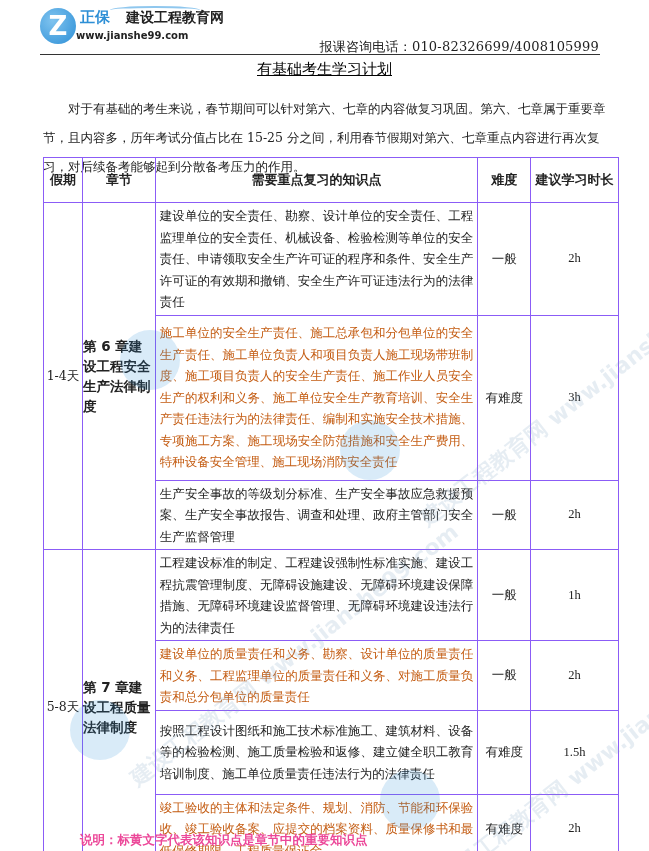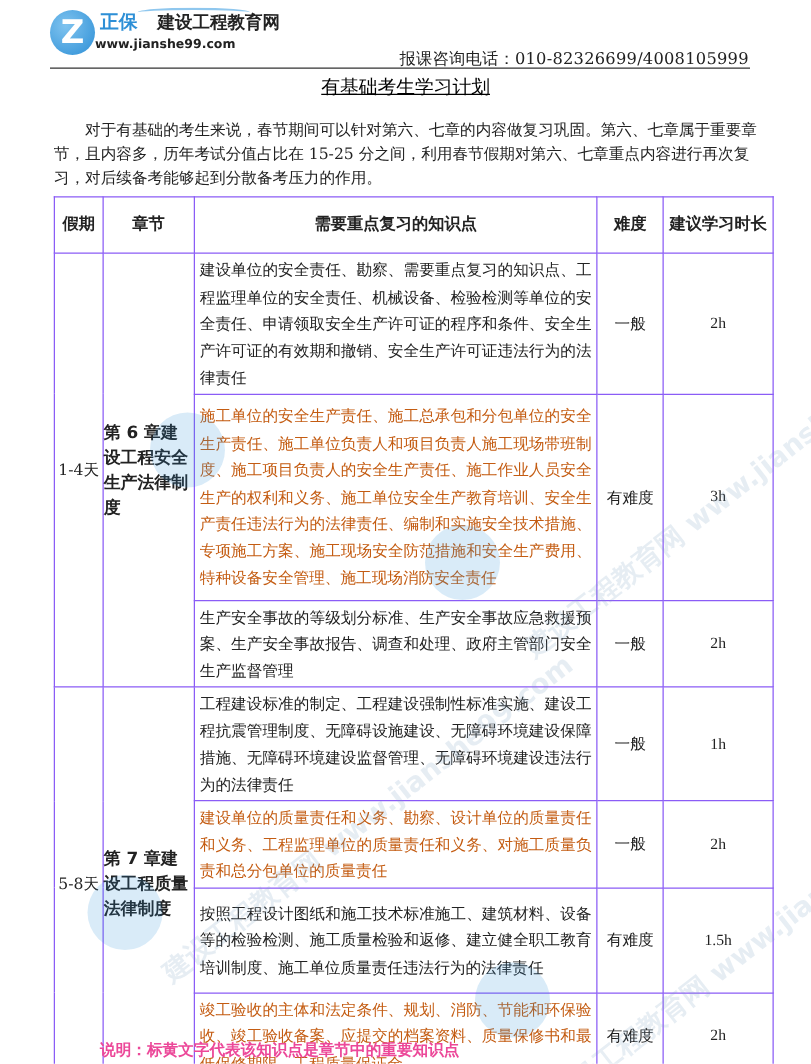--- a/index.html
+++ b/index.html
@@ -13,21 +13,21 @@
   .logo-circle::after { content: "Z"; position: absolute; left: 0; top: 3px; width: 36px; text-align: center;
     font: bold 26px "DejaVu Sans", sans-serif; color: #fff; }
   .logo-brand { position: absolute; left: 40px; top: 2px; font: bold 15px "DejaVu Sans", sans-serif; color: #2d8fd6; white-space: nowrap; }
   .logo-brand .sub { font-size: 14px; color: #222; margin-left: 16px; }
   .logo-arc { position: absolute; left: 70px; top: 0; width: 90px; height: 8px; border-top: 2px solid #8fc7ee; border-radius: 50% 50% 0 0; }
   .logo-url { position: absolute; left: 36px; top: 24px; font: bold 10px "DejaVu Sans", sans-serif; color: #222; white-space: nowrap; }
   .phone { position: absolute; right: 50px; top: 38px; font-size: 13px; color: #222; white-space: nowrap; letter-spacing: 0.2px; }
   .header-rule { position: absolute; left: 40px; top: 54px; width: 560px; height: 1px; background: #333; }
   .doc-title { position: absolute; left: 0; top: 60px; width: 649px; text-align: center; font: 15px "DejaVu Sans", sans-serif; color: #000000; text-decoration: underline; }
 
-  .intro { position: absolute; left: 43px; top: 94px; width: 578px; font-size: 12.5px; line-height: 19px; color: #222; text-indent: 2em; }
+  .intro { position: absolute; left: 43px; top: 94px; width: 578px; font-size: 12.5px; line-height: 29px; color: #222; text-indent: 2em; }
 
   table.plan { position: absolute; left: 43px; top: 157px; width: 576px; border-collapse: collapse; font-size: 12.5px; }
   table.plan th, table.plan td { border: 1px solid #8b5cf6; vertical-align: middle; }
   table.plan th { font: bold 13px "DejaVu Sans", sans-serif; text-align: center; line-height: 20px; height: 45px; }
   .c-period { width: 39px; text-align: center; line-height: 20px; }
   .c-chapter { width: 73px; font: bold 13.5px "DejaVu Sans", sans-serif; line-height: 20px; }
   .c-points { width: 323px; padding: 2px 4px; line-height: 21.5px; text-align: justify; }
   .c-diff { width: 53px; text-align: center; line-height: 22px; }
   .c-time { width: 88px; text-align: center; font-family: Liberation Serif, serif; }
   .key { color: #c45c12; font-weight: normal; }
@@ -63,21 +63,21 @@
       <th class="c-chapter">章节</th>
       <th>需要重点复习的知识点</th>
       <th class="c-diff">难度</th>
       <th class="c-time">建议学习时长</th>
     </tr>
   </thead>
   <tbody>
     <tr style="height:103px">
       <td class="c-period" rowspan="3">1-4天</td>
       <td class="c-chapter" rowspan="3">第 6 章建设工程安全生产法律制度</td>
-      <td class="c-points">建设单位的安全责任、勘察、需要重点复习的知识点、工程监理单位的安全责任、机械设备、检验检测等单位的安全责任、申请领取安全生产许可证的程序和条件、安全生产许可证的有效期和撤销、安全生产许可证违法行为的法律责任</td>
+      <td class="c-points">建设单位的安全责任、勘察、设计单位的安全责任、工程监理单位的安全责任、机械设备、检验检测等单位的安全责任、申请领取安全生产许可证的程序和条件、安全生产许可证的有效期和撤销、安全生产许可证违法行为的法律责任</td>
       <td class="c-diff">一般</td>
       <td class="c-time">2h</td>
     </tr>
     <tr style="height:165px">
       <td class="c-points key">施工单位的安全生产责任、施工总承包和分包单位的安全生产责任、施工单位负责人和项目负责人施工现场带班制度、施工项目负责人的安全生产责任、施工作业人员安全生产的权利和义务、施工单位安全生产教育培训、安全生产责任违法行为的法律责任、编制和实施安全技术措施、专项施工方案、施工现场安全防范措施和安全生产费用、特种设备安全管理、施工现场消防安全责任</td>
       <td class="c-diff">有难度</td>
       <td class="c-time">3h</td>
     </tr>
     <tr style="height:65px">
       <td class="c-points">生产安全事故的等级划分标准、生产安全事故应急救援预案、生产安全事故报告、调查和处理、政府主管部门安全生产监督管理</td>

